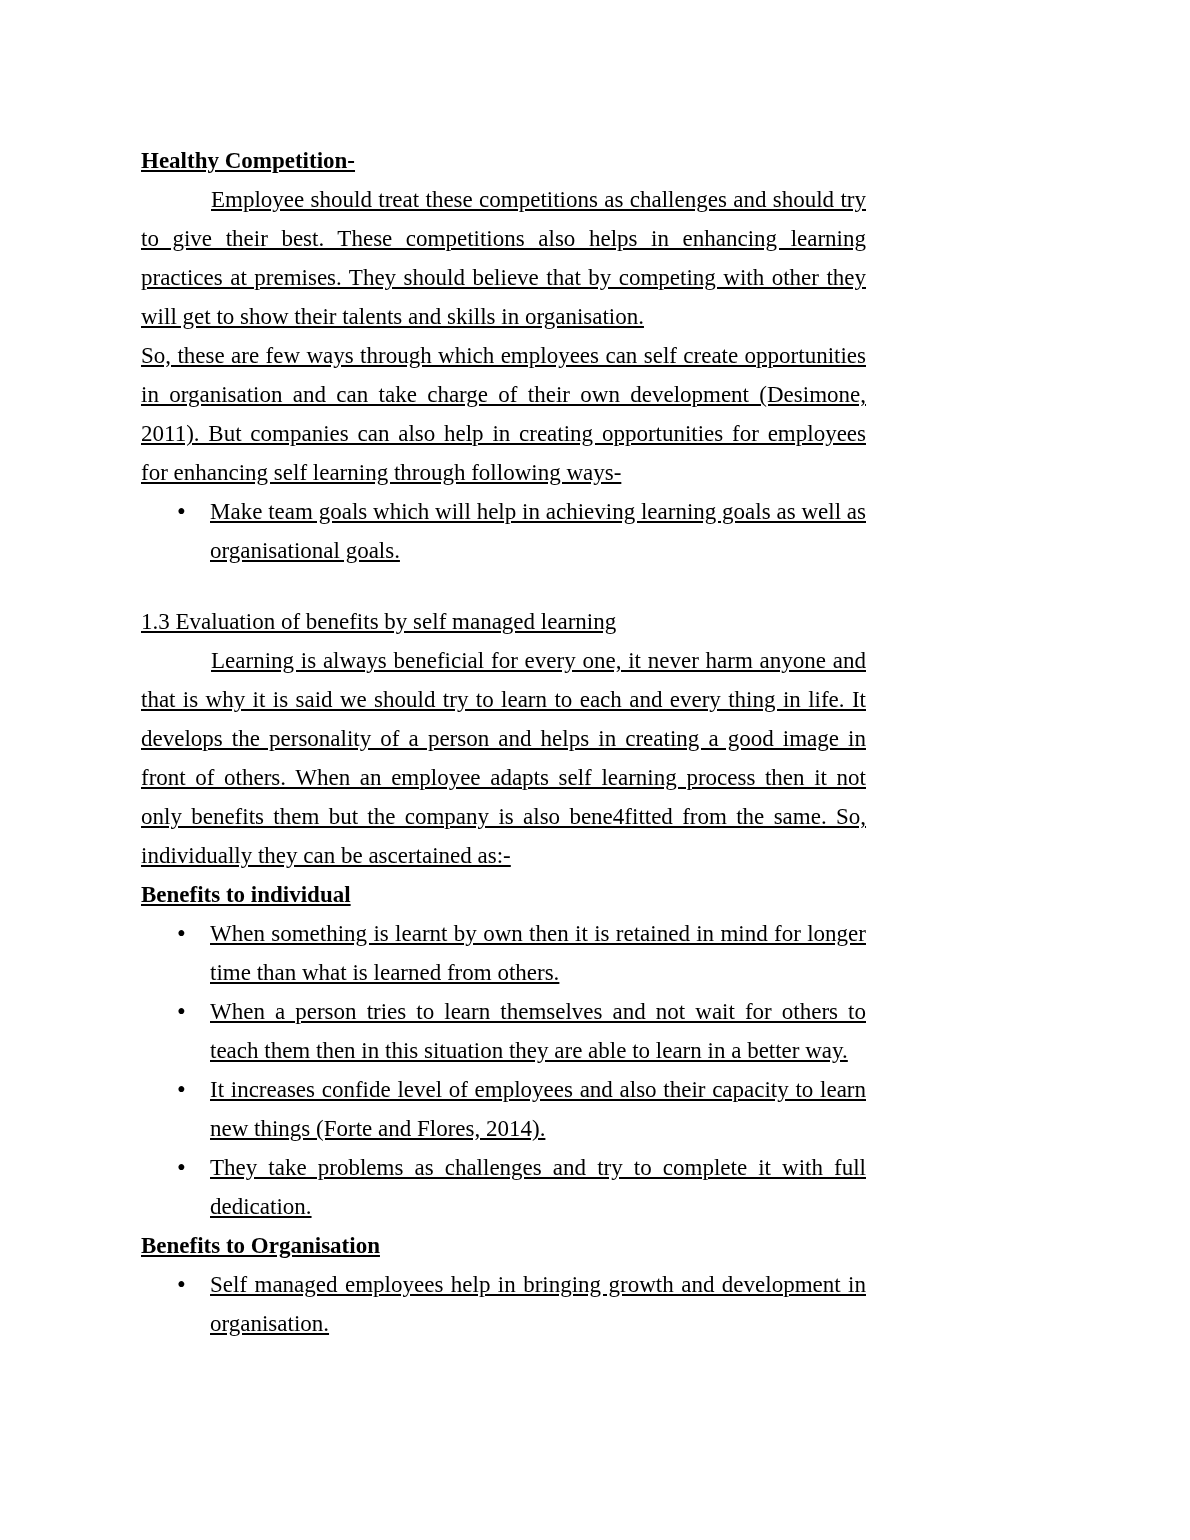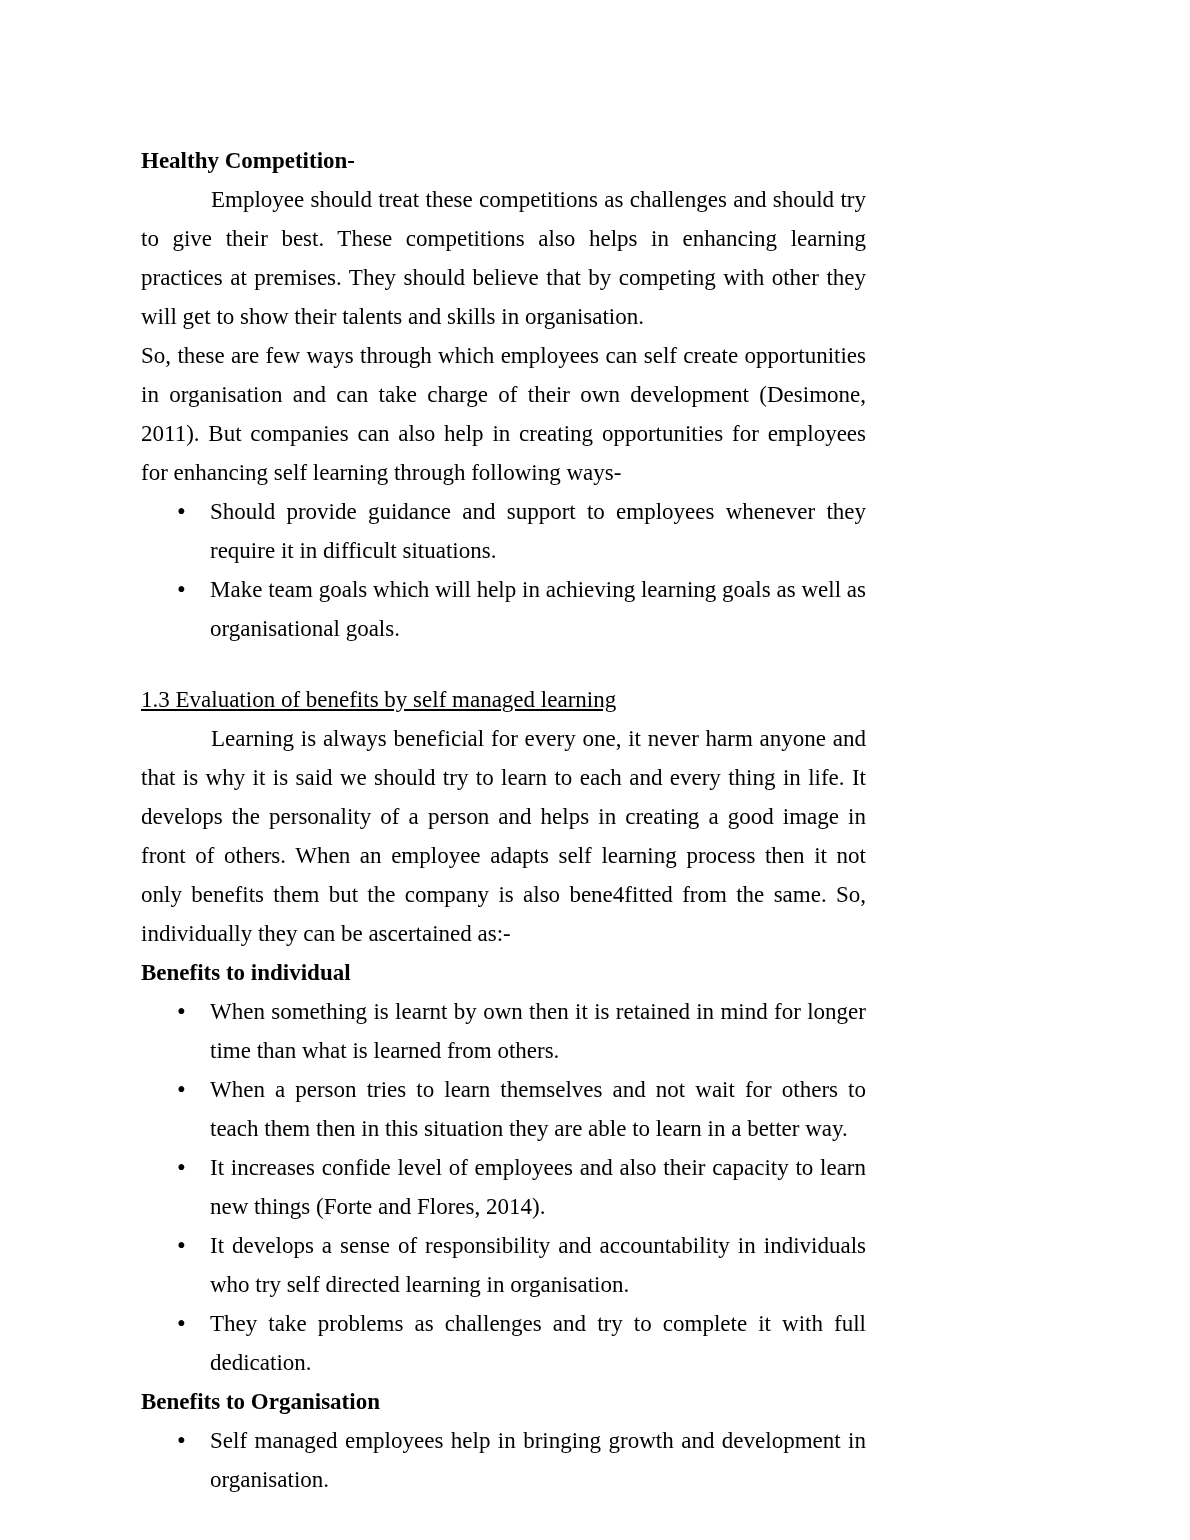--- a/index.html
+++ b/index.html
@@ -10,20 +10,21 @@
     font-family: "Liberation Serif", "DejaVu Serif", serif;
     color: #000000;
     overflow: hidden;
   }
   .page {
     width: 1006px;
     height: 1540px;
     padding: 141px 140px 0 141px;
     font-size: 23px;
     line-height: 39px;
+    text-decoration: underline;
   }
   .para {
     text-align: justify;
   }
   .first-indent { text-indent: 70px; }
   .bold { font-weight: bold; }
   .heading-underline {
     text-decoration: underline;
     text-align: left;
   }
@@ -49,35 +50,33 @@
 
 <div class="page">
 
   <p class="para bold">Healthy Competition-</p>
 
   <p class="para first-indent">Employee should treat these competitions as challenges and should try to give their best. These competitions also helps in enhancing learning practices at premises. They should believe that by competing with other they will get to show their talents and skills in organisation.</p>
 
   <p class="para">So, these are few ways through which employees can self create opportunities in organisation and can take charge of their own development (Desimone, 2011). But companies can also help in creating opportunities for employees for enhancing self learning through following ways-</p>
 
   <ul class="bullets">
-    <li>Should provide guidance and support to employees whenever they require it in difficult situations.</li>
     <li>Make team goals which will help in achieving learning goals as well as organisational goals.</li>
   </ul>
 
   <p class="para heading-underline sec-gap">1.3 Evaluation of benefits by self managed learning</p>
 
   <p class="para first-indent">Learning is always beneficial for every one, it never harm anyone and that is why it is said we should try to learn to each and every thing in life. It develops the personality of a person and helps in creating a good image in front of others. When an employee adapts self learning process then it not only benefits them but the company is also bene4fitted from the same. So, individually they can be ascertained as:-</p>
 
   <p class="para bold">Benefits to individual</p>
 
   <ul class="bullets">
     <li>When something is learnt by own then it is retained in mind for longer time than what is learned from others.</li>
     <li>When a person tries to learn themselves and not wait for others to teach  them then in this situation they are able to learn in a better way.</li>
     <li>It increases confide level of employees and also their capacity to learn new things (Forte and Flores, 2014).</li>
-    <li>It develops a sense of responsibility and accountability in individuals who try self directed learning in organisation.</li>
     <li>They take problems as challenges and try to complete it with full dedication.</li>
   </ul>
 
   <p class="para bold">Benefits to Organisation</p>
 
   <ul class="bullets">
     <li>Self managed employees help in bringing growth and development in organisation.</li>
   </ul>
 
 </div>

